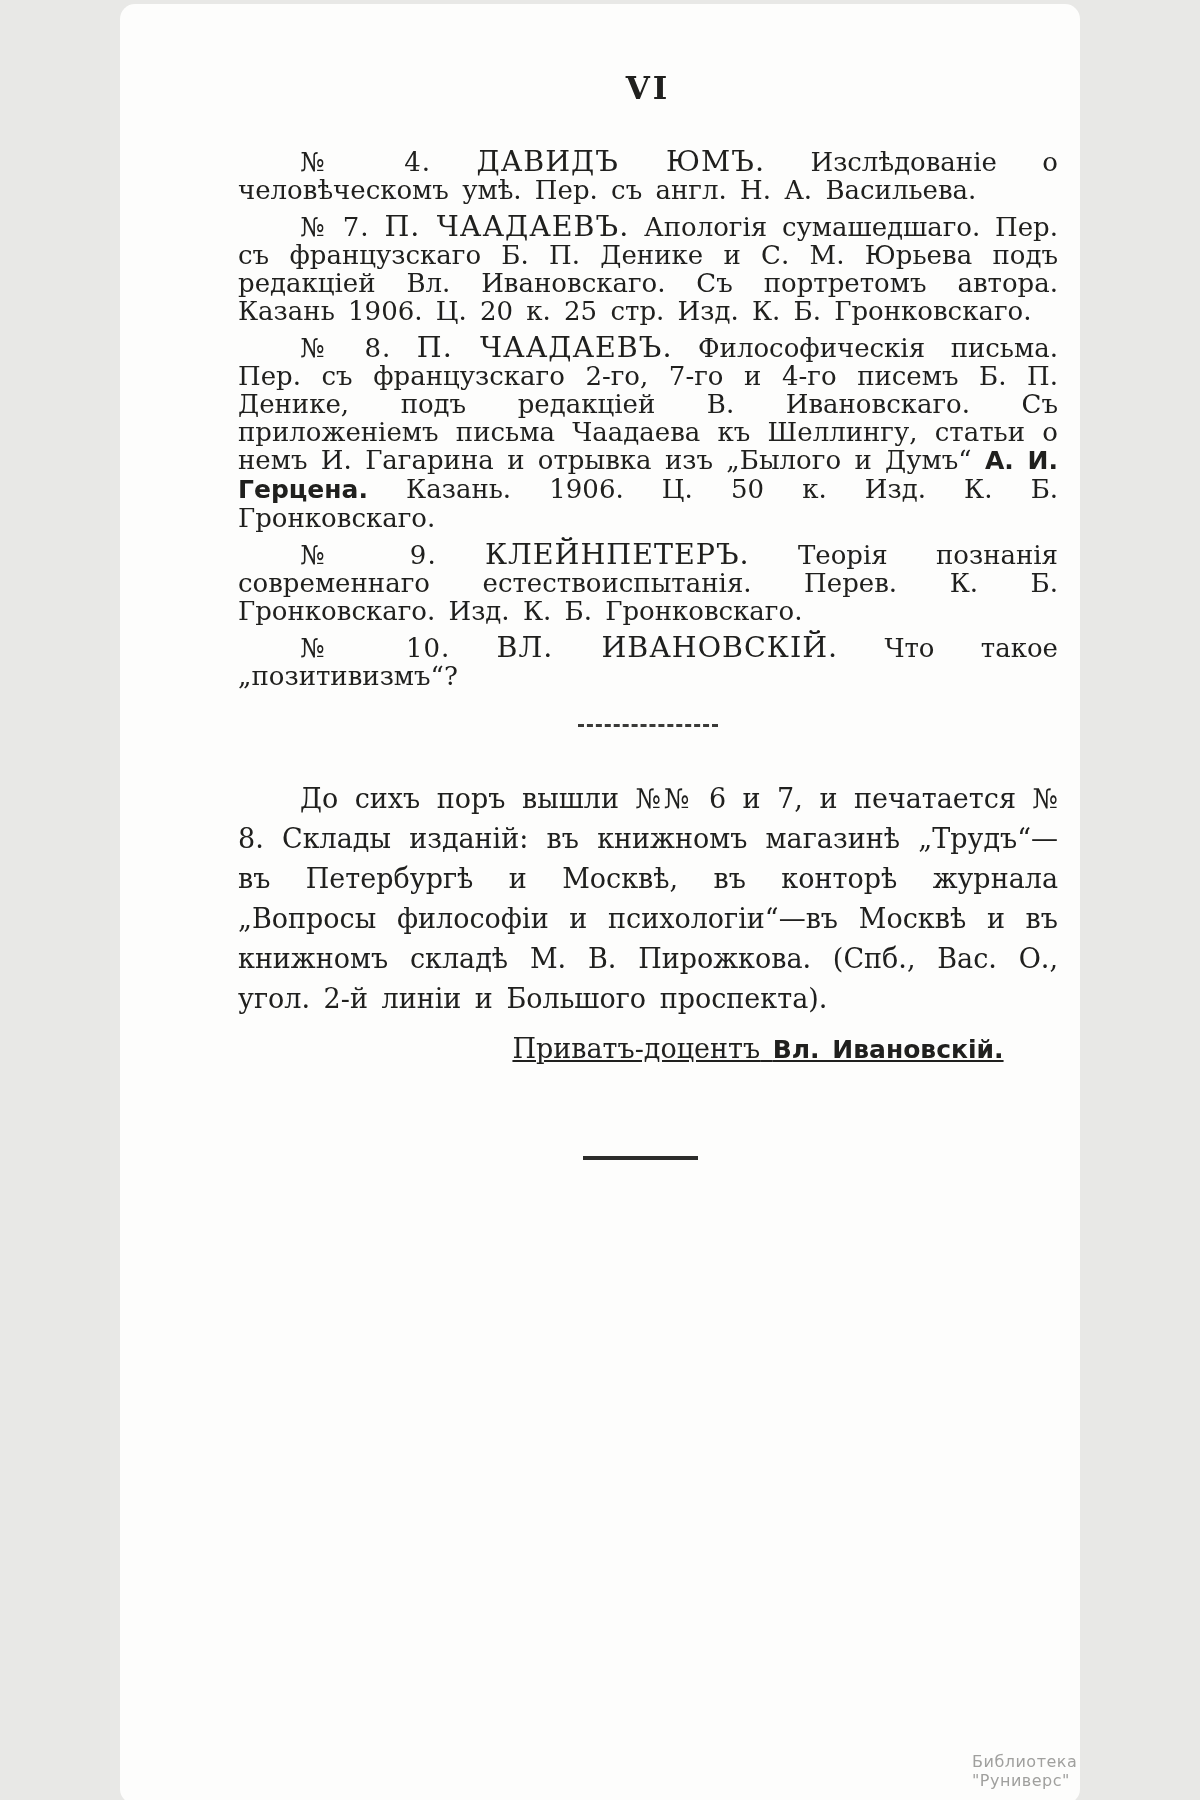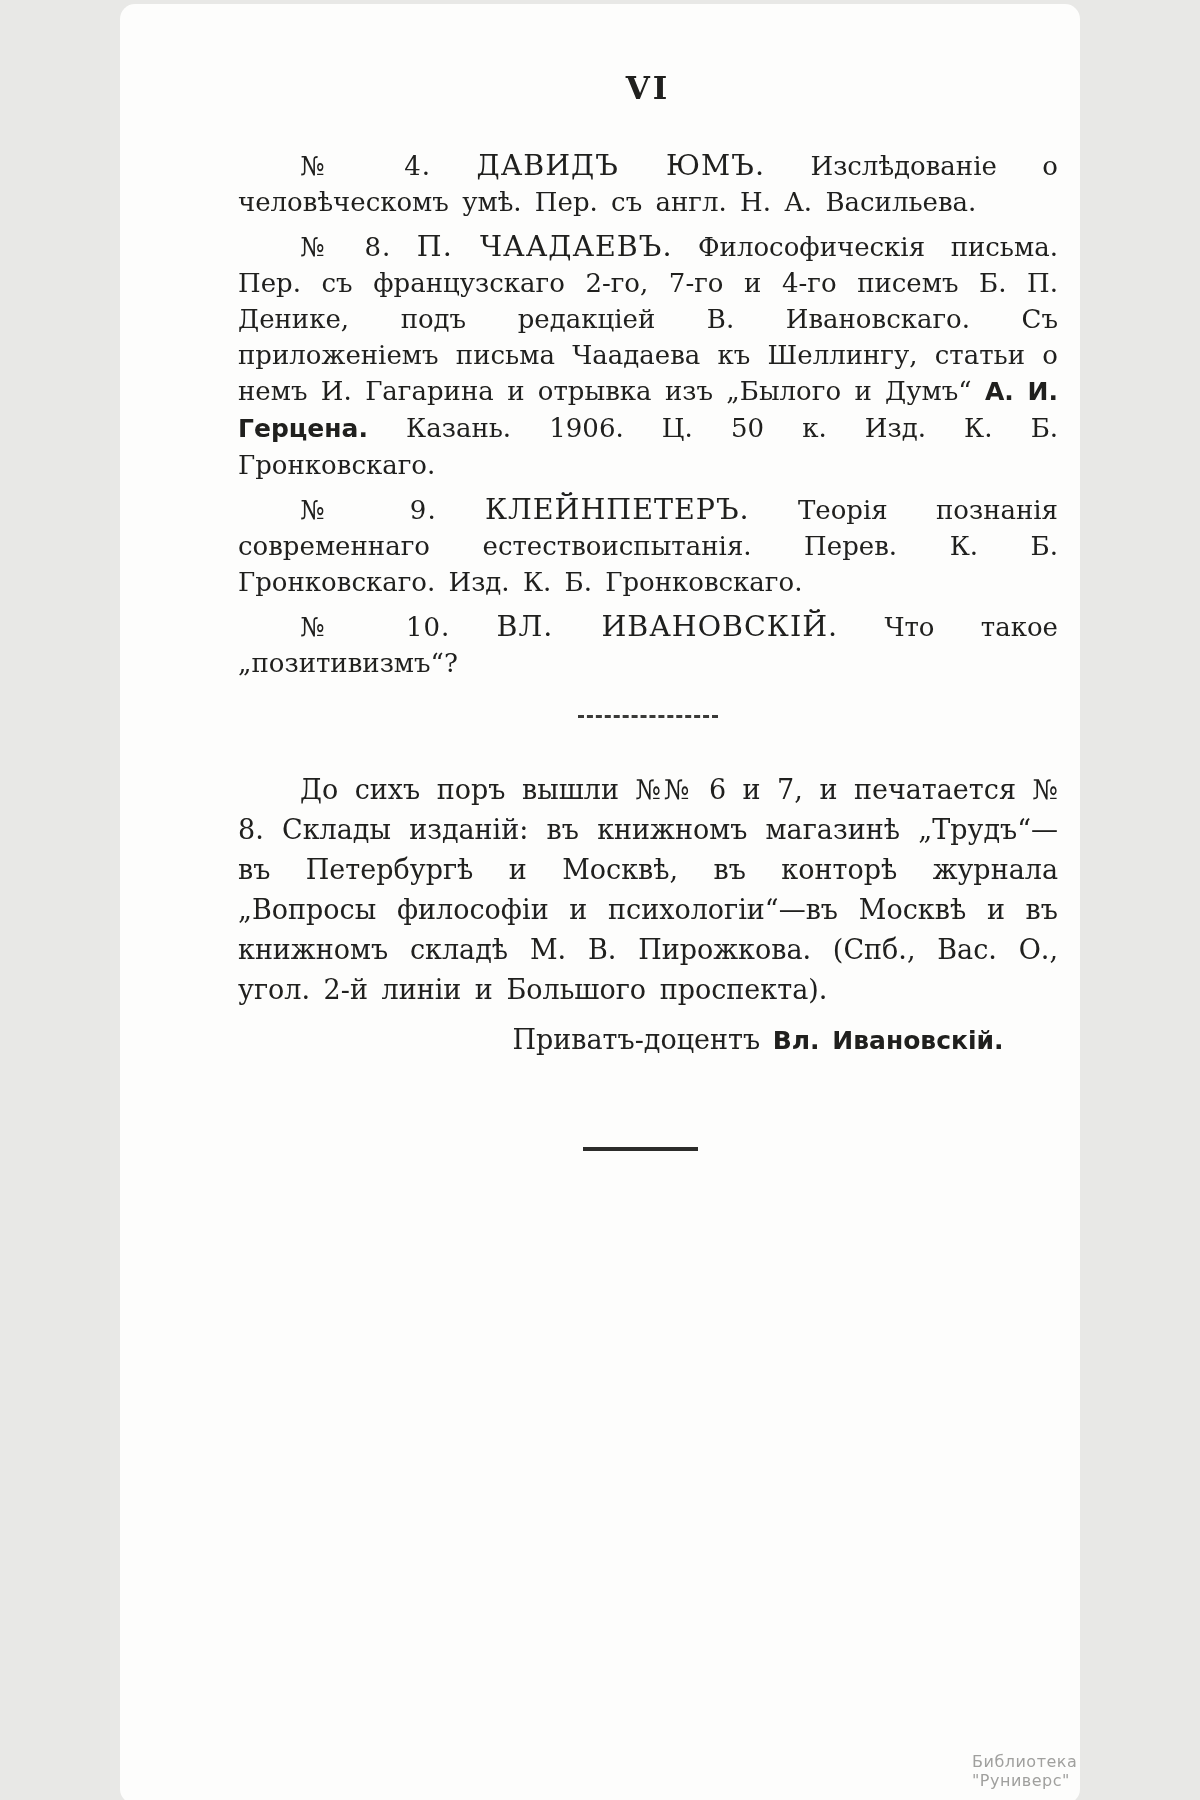--- a/index.html
+++ b/index.html
@@ -23,21 +23,21 @@
   }
   .page-number {
     text-align: center;
     font-size: 31px;
     font-weight: bold;
     letter-spacing: 3px;
     margin-bottom: 42px;
   }
   p.entry {
     font-size: 26px;
-    line-height: 36px;
+    line-height: 28px;
     text-align: justify;
     text-indent: 62px;
     word-spacing: 5px;
     margin-bottom: 9px;
   }
   .entry .num { letter-spacing: 1px; }
   .entry .author {
     font-size: 28.5px;
     letter-spacing: 1px;
   }
@@ -59,20 +59,21 @@
     text-align: justify;
     text-indent: 62px;
     word-spacing: 5px;
   }
   .signature {
     margin-top: 14px;
     font-size: 27px;
     text-align: center;
     padding-left: 220px;
     word-spacing: 4px;
+    text-decoration: underline;
   }
   .end-rule {
     width: 115px;
     height: 0;
     border-top: 4px solid #2c2c2a;
     margin: 92px auto 0 auto;
     transform: translateX(-8px);
   }
   .watermark {
     position: absolute;
@@ -95,20 +96,25 @@
     <div>
 
       <p class="entry">
         <span class="num">№ 4.</span>
         <span class="author">ДАВИДЪ ЮМЪ.</span>
         <span>Изслѣдованіе о человѣческомъ умѣ. Пер. съ англ. Н. А. Васильева.</span>
       </p>
 
 
 
+      <p class="entry">
+        <span class="num">№ 7.</span>
+        <span class="author">П. ЧААДАЕВЪ.</span>
+        <span>Апологія сумашедшаго. Пер. съ французскаго Б. П. Денике и С. М. Юрьева подъ редакціей Вл. Ивановскаго. Съ портретомъ автора. Казань 1906. Ц. 20 к. 25 стр. Изд. К. Б. Гронковскаго.</span>
+      </p>
 
       <p class="entry">
         <span class="num">№ 8.</span>
         <span class="author">П. ЧААДАЕВЪ.</span>
         <span>Философическія письма. Пер. съ французскаго 2-го, 7-го и 4-го писемъ Б. П. Денике, подъ редакціей В. Ивановскаго. Съ приложеніемъ письма Чаадаева къ Шеллингу, статьи о немъ И. Гагарина и отрывка изъ „Былого и Думъ“</span>
         <span class="bold-name">А. И. Герцена.</span>
         <span>Казань. 1906. Ц. 50 к. Изд. К. Б. Гронковскаго.</span>
       </p>
 
       <p class="entry">

